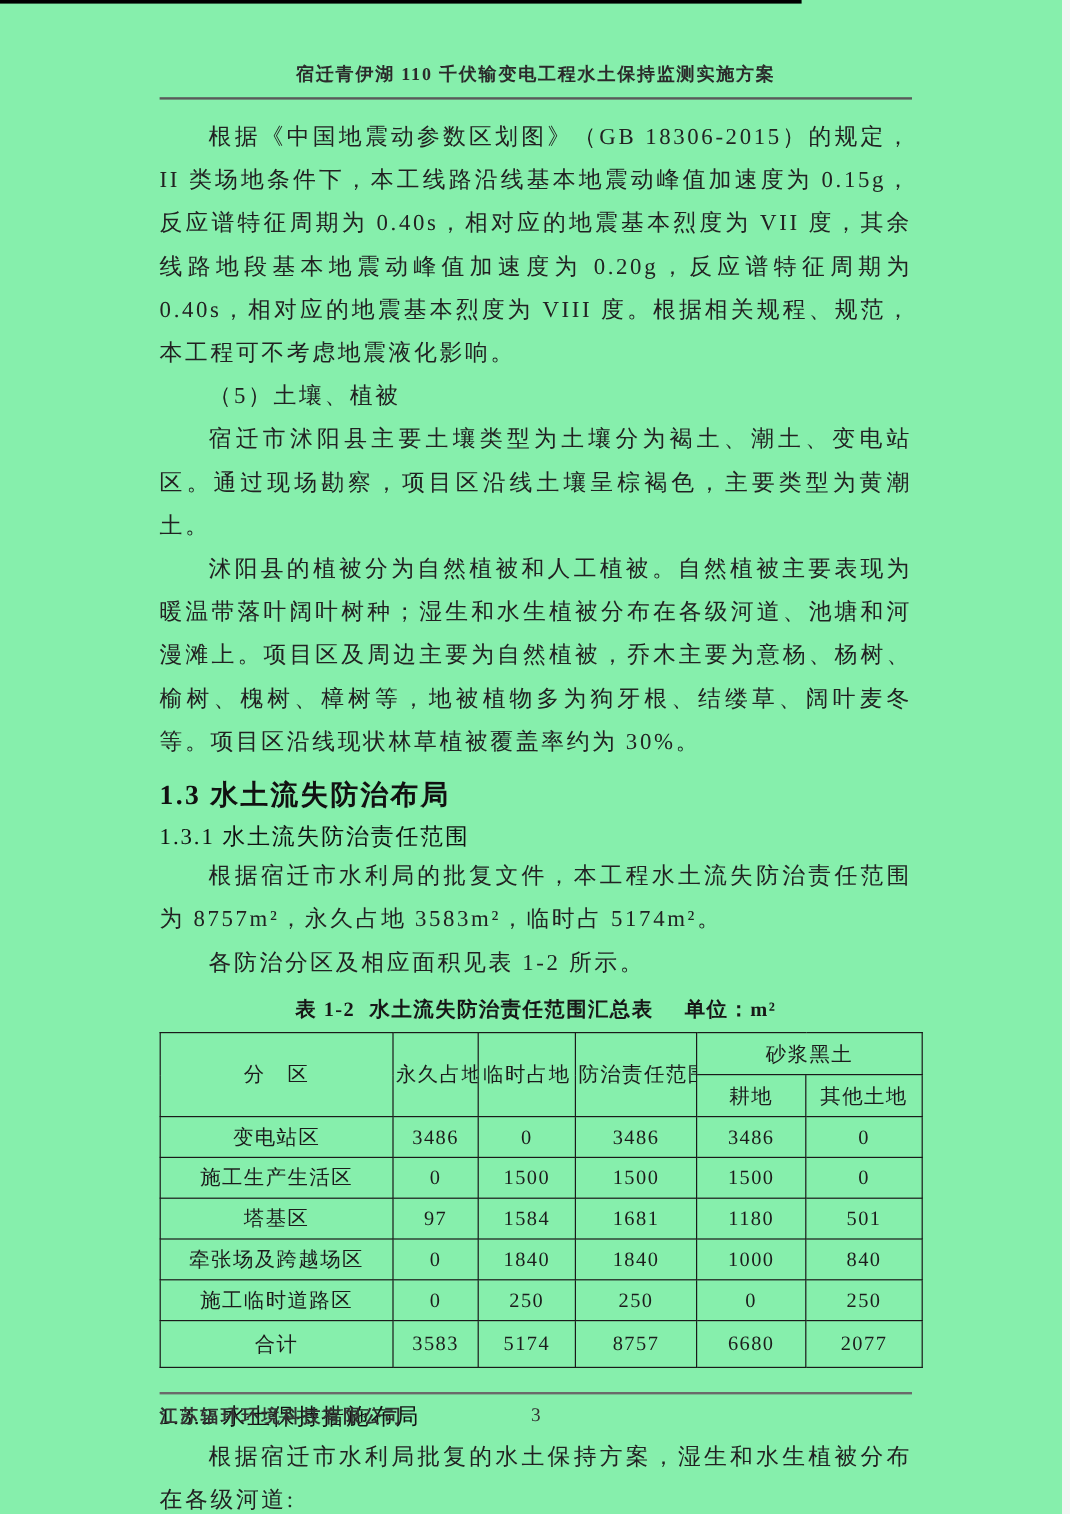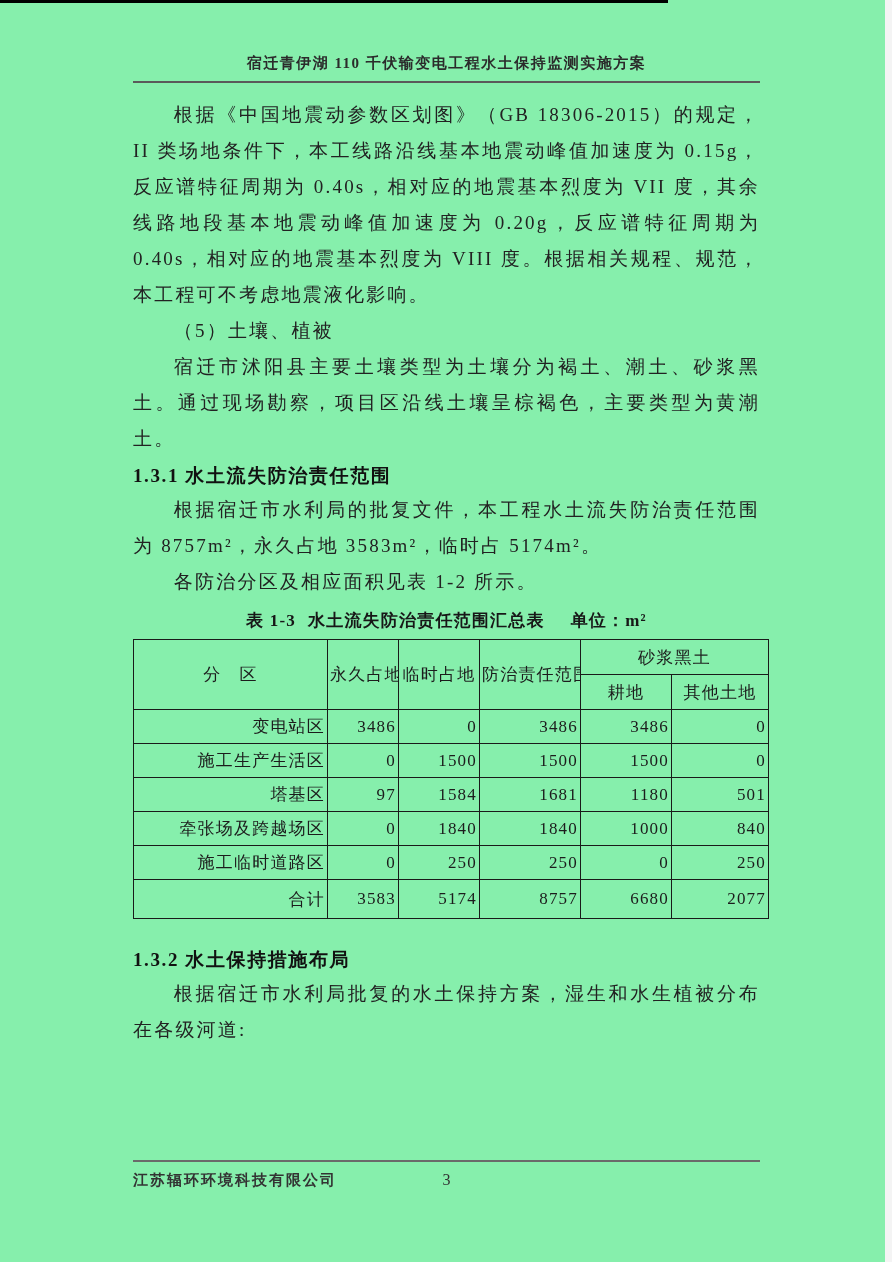--- a/index.html
+++ b/index.html
@@ -57,21 +57,21 @@
   }
   .h-major {
     font-size: 23px;
     font-weight: bold;
     letter-spacing: 2px;
     margin: 10px 0 5px;
     color: #111111;
   }
   .h-minor {
     font-size: 19px;
-    font-weight: bold;
+    font-weight: normal;
     letter-spacing: 1.6px;
     margin: 6px 0 3px;
     color: #111111;
   }
   
   .table-caption {
     margin: 9px 0 7px;
     text-align: center;
     font-weight: bold;
     font-size: 17px;
@@ -91,21 +91,21 @@
     border: 1.5px solid #1a1a1a;
     text-align: center;
     vertical-align: middle;
     letter-spacing: 1.2px;
     font-weight: normal;
     padding: 0 2px;
     overflow: hidden;
     white-space: nowrap;
   }
   table.area-table thead th { height: 35px; }
-  table.area-table tbody td { height: 34px; text-align: right; }
+  table.area-table tbody td { height: 34px; }
   table.area-table tbody tr:last-child td { height: 39px; }
   .col-zone  { width: 194px; }
   .col-perm  { width: 71px; }
   .col-temp  { width: 81px; }
   .col-scope { width: 101px; }
   .col-cult  { width: 91px; }
   .col-other { width: 97px; }
   
   .doc-footer {
     position: absolute;
@@ -141,29 +141,31 @@
   <div class="content">
 
     <header class="doc-header">
       <div class="doc-header-title">宿迁青伊湖 110 千伏输变电工程水土保持监测实施方案</div>
     </header>
 
     <main class="doc-body">
 
       <p class="para">根据《中国地震动参数区划图》（GB 18306-2015）的规定，II 类场地条件下，本工线路沿线基本地震动峰值加速度为 0.15g，反应谱特征周期为 0.40s，相对应的地震基本烈度为 VII 度，其余线路地段基本地震动峰值加速度为 0.20g，反应谱特征周期为 0.40s，相对应的地震基本烈度为 VIII 度。根据相关规程、规范，本工程可不考虑地震液化影响。</p>
       <p class="para">（5）土壤、植被</p>
-      <p class="para">宿迁市沭阳县主要土壤类型为土壤分为褐土、潮土、砂浆黑土。通过现场勘察，项目区沿线土壤呈棕褐色，主要类型为黄潮土。</p>
-
+      <p class="para">宿迁市沭阳县主要土壤类型为土壤分为褐土、潮土、变电站区。通过现场勘察，项目区沿线土壤呈棕褐色，主要类型为黄潮土。</p>
+      <p class="para">沭阳县的植被分为自然植被和人工植被。自然植被主要表现为暖温带落叶阔叶树种；湿生和水生植被分布在各级河道、池塘和河漫滩上。项目区及周边主要为自然植被，乔木主要为意杨、杨树、榆树、槐树、樟树等，地被植物多为狗牙根、结缕草、阔叶麦冬等。项目区沿线现状林草植被覆盖率约为 30%。</p>
+
+      <h2 class="h-major">1.3 水土流失防治布局</h2>
       <h3 class="h-minor">1.3.1 水土流失防治责任范围</h3>
 
       <p class="para">根据宿迁市水利局的批复文件，本工程水土流失防治责任范围为 8757m²，永久占地 3583m²，临时占 5174m²。</p>
       <p class="para">各防治分区及相应面积见表 1-2 所示。</p>
 
       <div class="table-caption">
-        <span class="cap-label">表 1-3</span><span>水土流失防治责任范围汇总表</span><span class="cap-unit">单位：m²</span>
+        <span class="cap-label">表 1-2</span><span>水土流失防治责任范围汇总表</span><span class="cap-unit">单位：m²</span>
       </div>
 
       <table class="area-table">
         <colgroup>
           <col class="col-zone">
             <col class="col-perm">
             <col class="col-temp">
           <col class="col-scope">
             <col class="col-cult">
             <col class="col-other">

